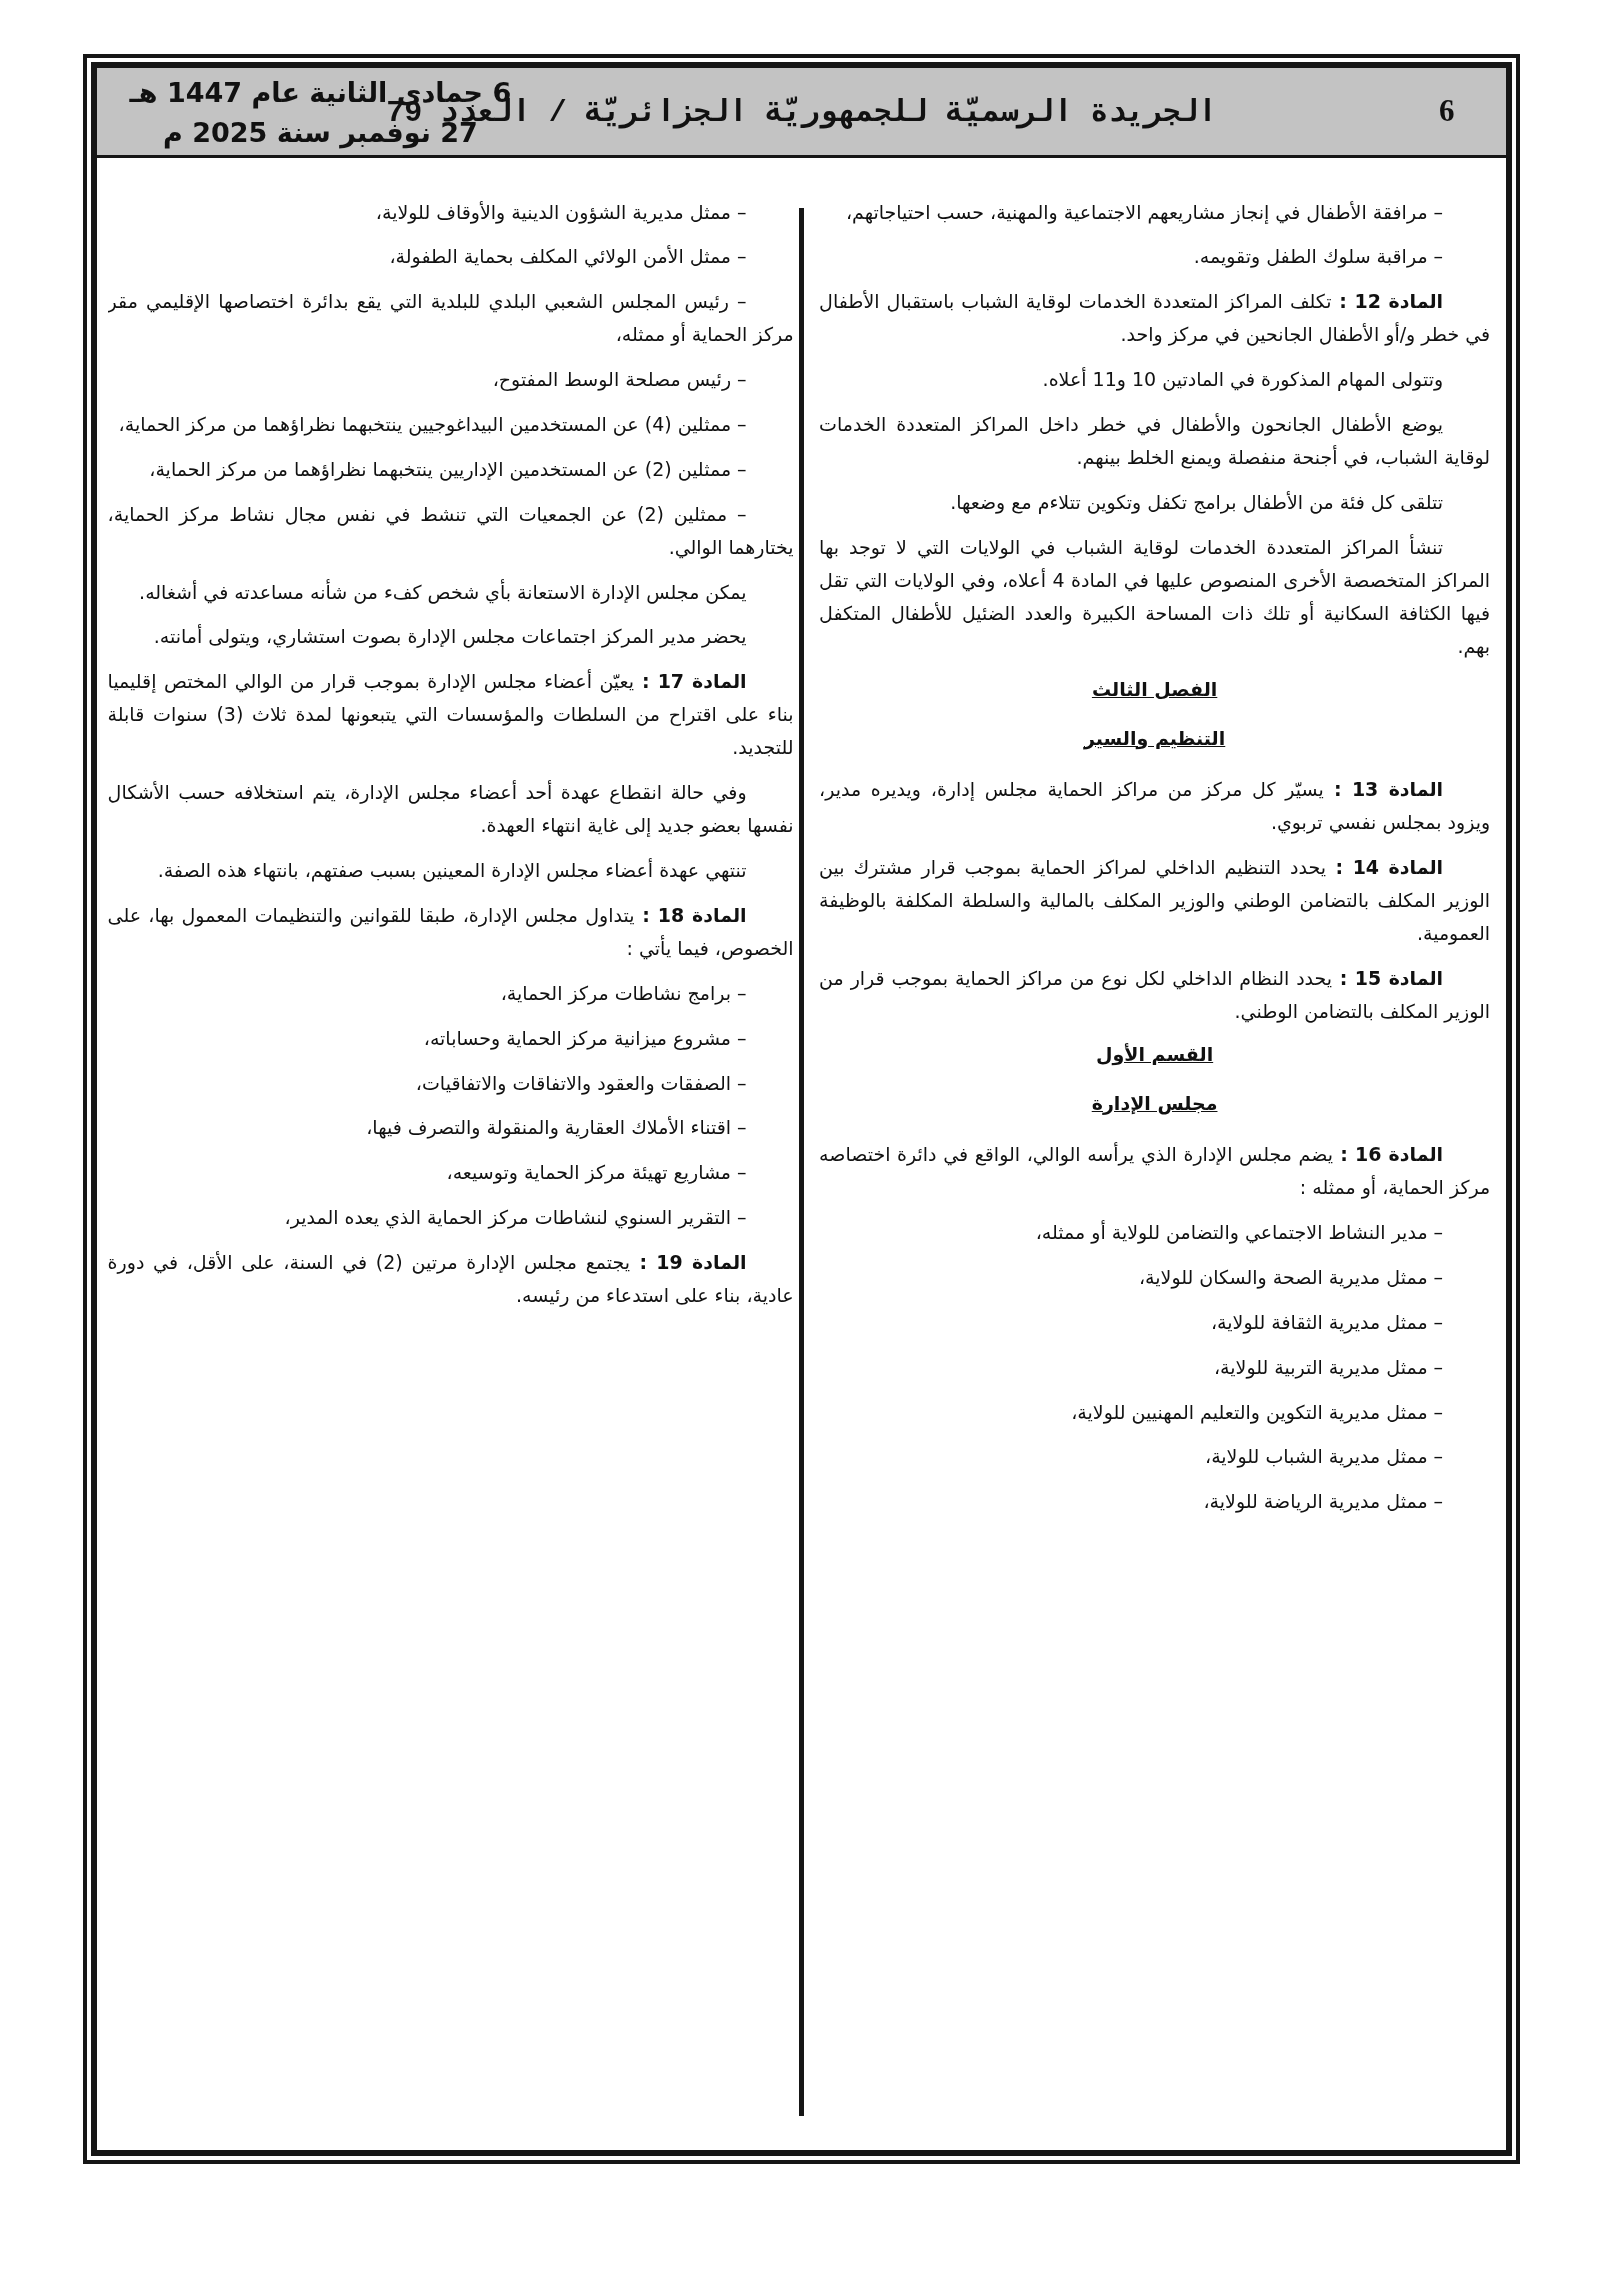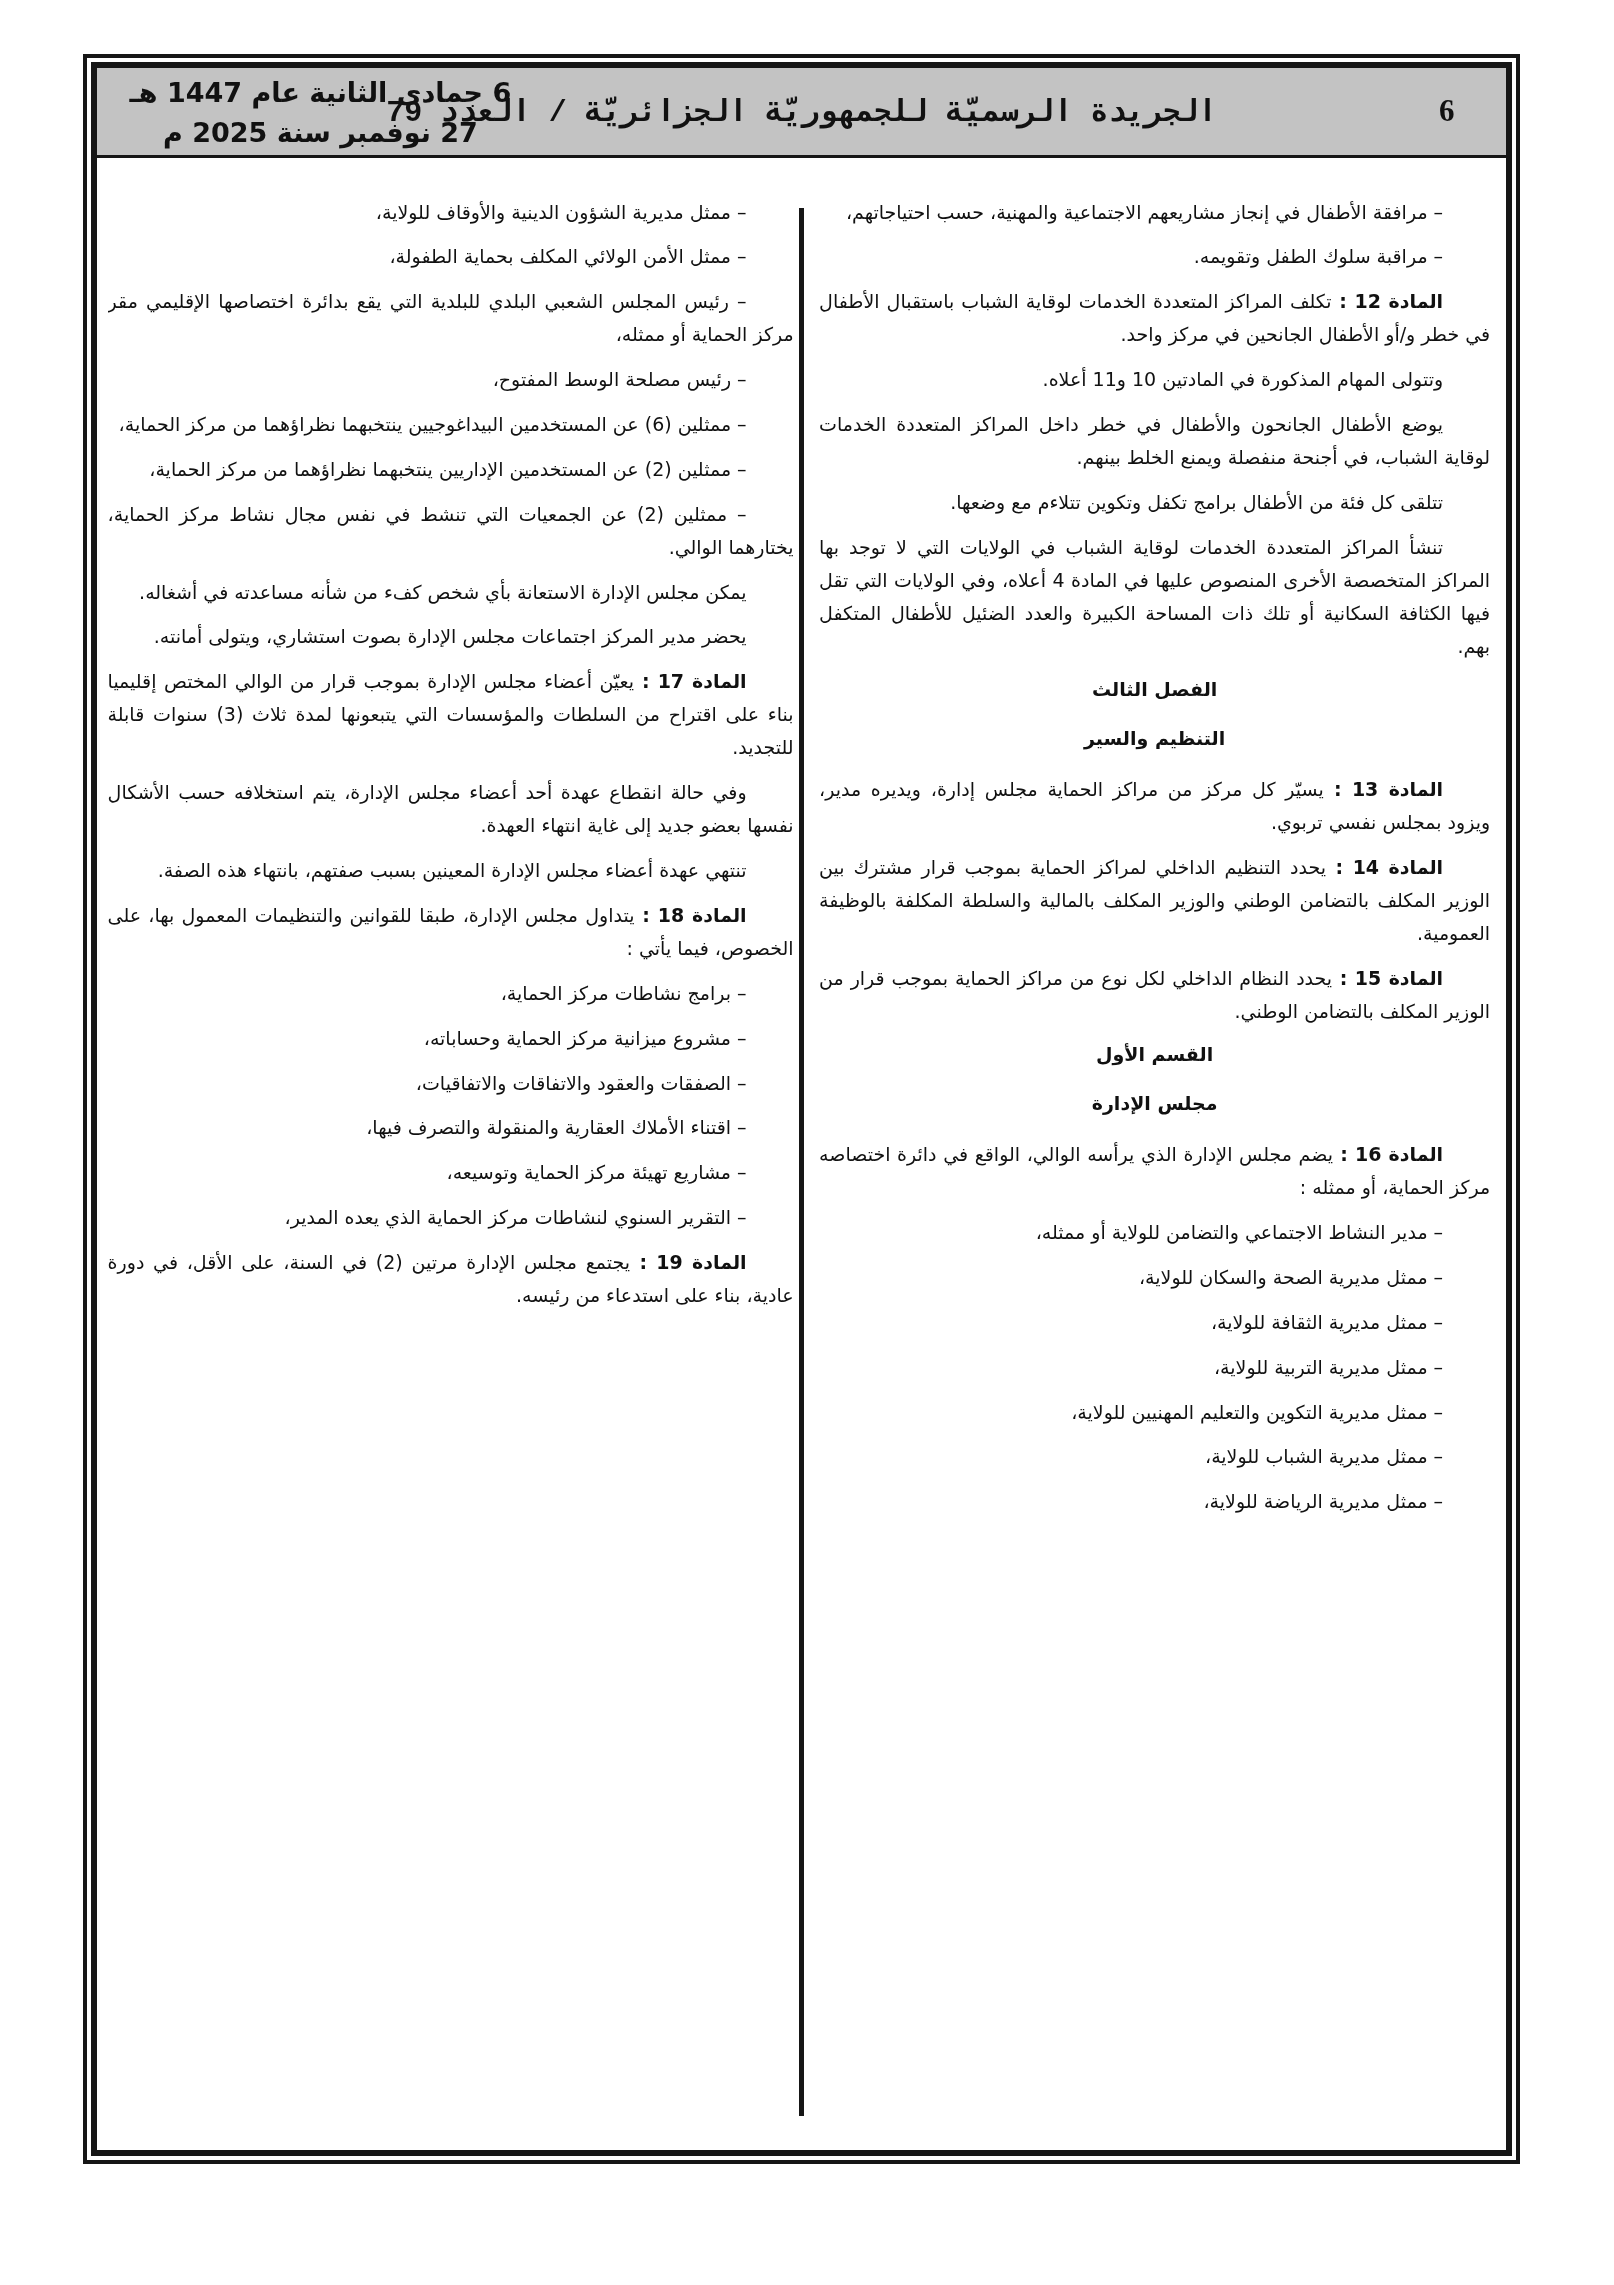--- a/index.html
+++ b/index.html
@@ -67,20 +67,21 @@
     margin:0 0 11.8px;
     font-size:19px;
     line-height:1.74;
     text-indent:47px;
   }
   .col p.head{
     text-align:center;text-indent:0;
     font-weight:bold;
     margin:13px 0 22px;
     line-height:1.4;
+    text-decoration:underline;
   }
   .col p b{font-weight:bold;}
 </style>
 </head>
 <body>
 
 <div class="frame">
   <div class="frame-inner">
 
     <div class="band">
@@ -116,21 +117,21 @@
           <p class="dash">– ممثل مديرية التربية للولاية،</p>
           <p class="dash">– ممثل مديرية التكوين والتعليم المهنيين للولاية،</p>
           <p class="dash">– ممثل مديرية الشباب للولاية،</p>
           <p class="dash">– ممثل مديرية الرياضة للولاية،</p>
         </section>
       <section class="col col-left">
           <p class="dash">– ممثل مديرية الشؤون الدينية والأوقاف للولاية،</p>
           <p class="dash">– ممثل الأمن الولائي المكلف بحماية الطفولة،</p>
           <p class="dash">– رئيس المجلس الشعبي البلدي للبلدية التي يقع بدائرة اختصاصها الإقليمي مقر مركز الحماية أو ممثله،</p>
           <p class="dash">– رئيس مصلحة الوسط المفتوح،</p>
-          <p class="dash">– ممثلين (6) عن المستخدمين البيداغوجيين ينتخبهما نظراؤهما من مركز الحماية،</p>
+          <p class="dash">– ممثلين (4) عن المستخدمين البيداغوجيين ينتخبهما نظراؤهما من مركز الحماية،</p>
           <p class="dash">– ممثلين (2) عن المستخدمين الإداريين ينتخبهما نظراؤهما من مركز الحماية،</p>
           <p class="dash">– ممثلين (2) عن الجمعيات التي تنشط في نفس مجال نشاط مركز الحماية، يختارهما الوالي.</p>
           <p class="body">يمكن مجلس الإدارة الاستعانة بأي شخص كفء من شأنه مساعدته في أشغاله.</p>
           <p class="body">يحضر مدير المركز اجتماعات مجلس الإدارة بصوت استشاري، ويتولى أمانته.</p>
           <p class="art"><b>المادة 17 : </b>يعيّن أعضاء مجلس الإدارة بموجب قرار من الوالي المختص إقليميا بناء على اقتراح من السلطات والمؤسسات التي يتبعونها لمدة ثلاث (3) سنوات قابلة للتجديد.</p>
           <p class="body">وفي حالة انقطاع عهدة أحد أعضاء مجلس الإدارة، يتم استخلافه حسب الأشكال نفسها بعضو جديد إلى غاية انتهاء العهدة.</p>
           <p class="body">تنتهي عهدة أعضاء مجلس الإدارة المعينين بسبب صفتهم، بانتهاء هذه الصفة.</p>
           <p class="art"><b>المادة 18 : </b>يتداول مجلس الإدارة، طبقا للقوانين والتنظيمات المعمول بها، على الخصوص، فيما يأتي :</p>
           <p class="dash">– برامج نشاطات مركز الحماية،</p>
           <p class="dash">– مشروع ميزانية مركز الحماية وحساباته،</p>

